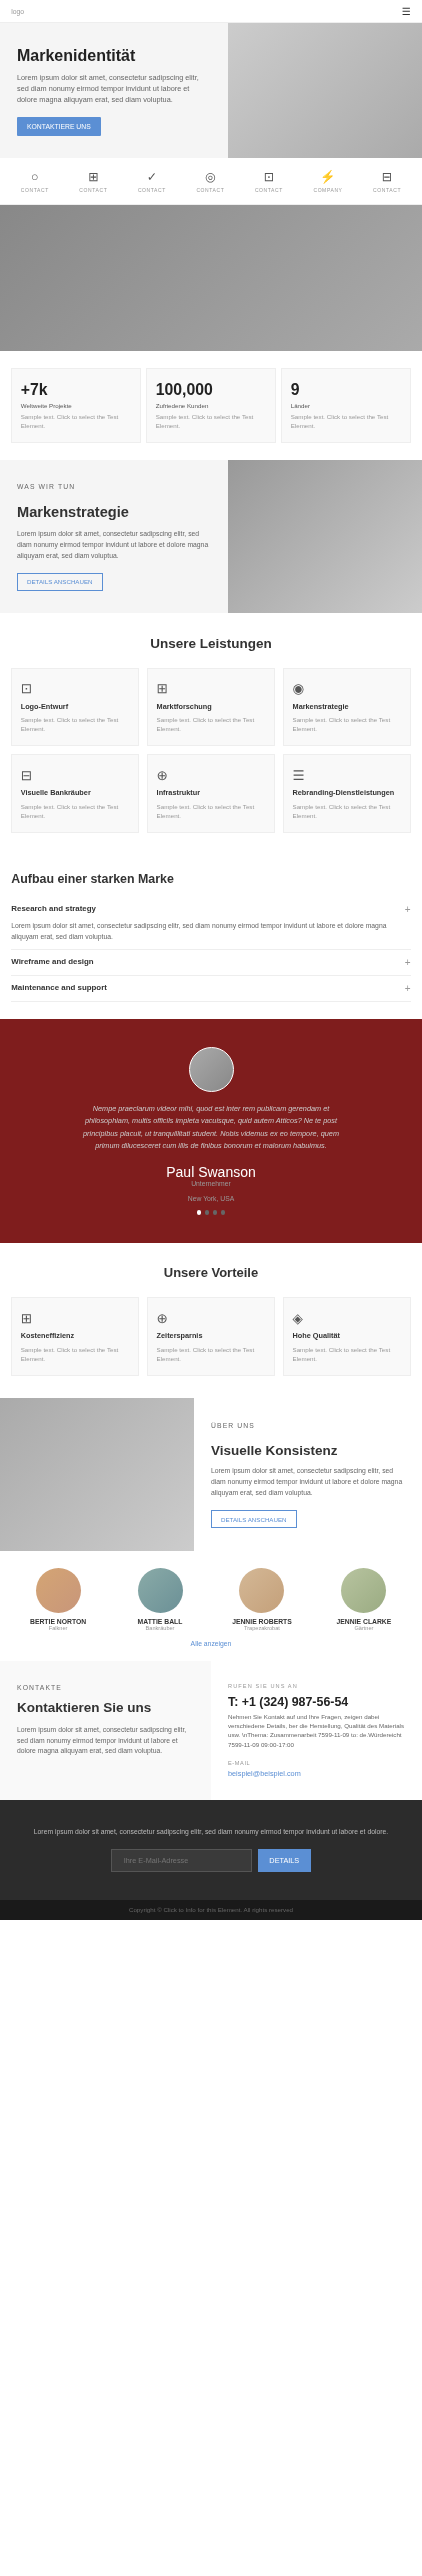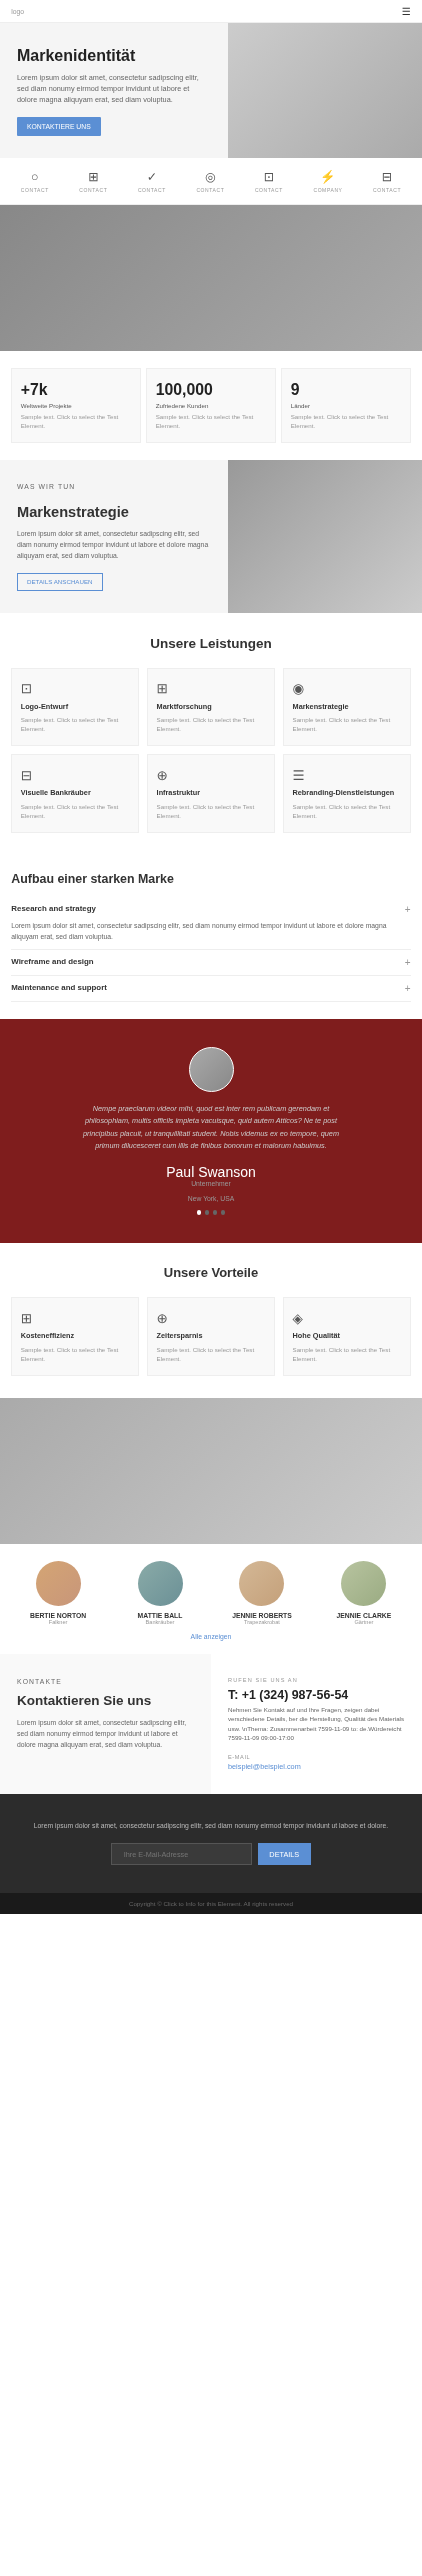--- a/index.html
+++ b/index.html
@@ -318,20 +318,26 @@
       <h4>Hohe Qualität</h4>
       <p>Sample text. Click to select the Test Element.</p>
     </div>
   </div>
 </section>
 
 <section class="visual">
   <div class="visual-img">
     <div class="visual-img-placeholder"></div>
   </div>
+  <div class="visual-text">
+    <p class="visual-label">ÜBER UNS</p>
+    <h2>Visuelle Konsistenz</h2>
+    <p>Lorem ipsum dolor sit amet, consectetur sadipscing elitr, sed diam nonumy eirmod tempor invidunt ut labore et dolore magna aliquyam erat, sed diam voluptua.</p>
+    <button class="btn-secondary">DETAILS ANSCHAUEN</button>
+  </div>
 </section>
 
 <section class="team">
   <div class="team-grid">
     <div class="team-card">
       <div class="team-avatar avatar-img-1"></div>
       <div class="team-name">BERTIE NORTON</div>
       <div class="team-role">Falkner</div>
     </div>
     <div class="team-card">

